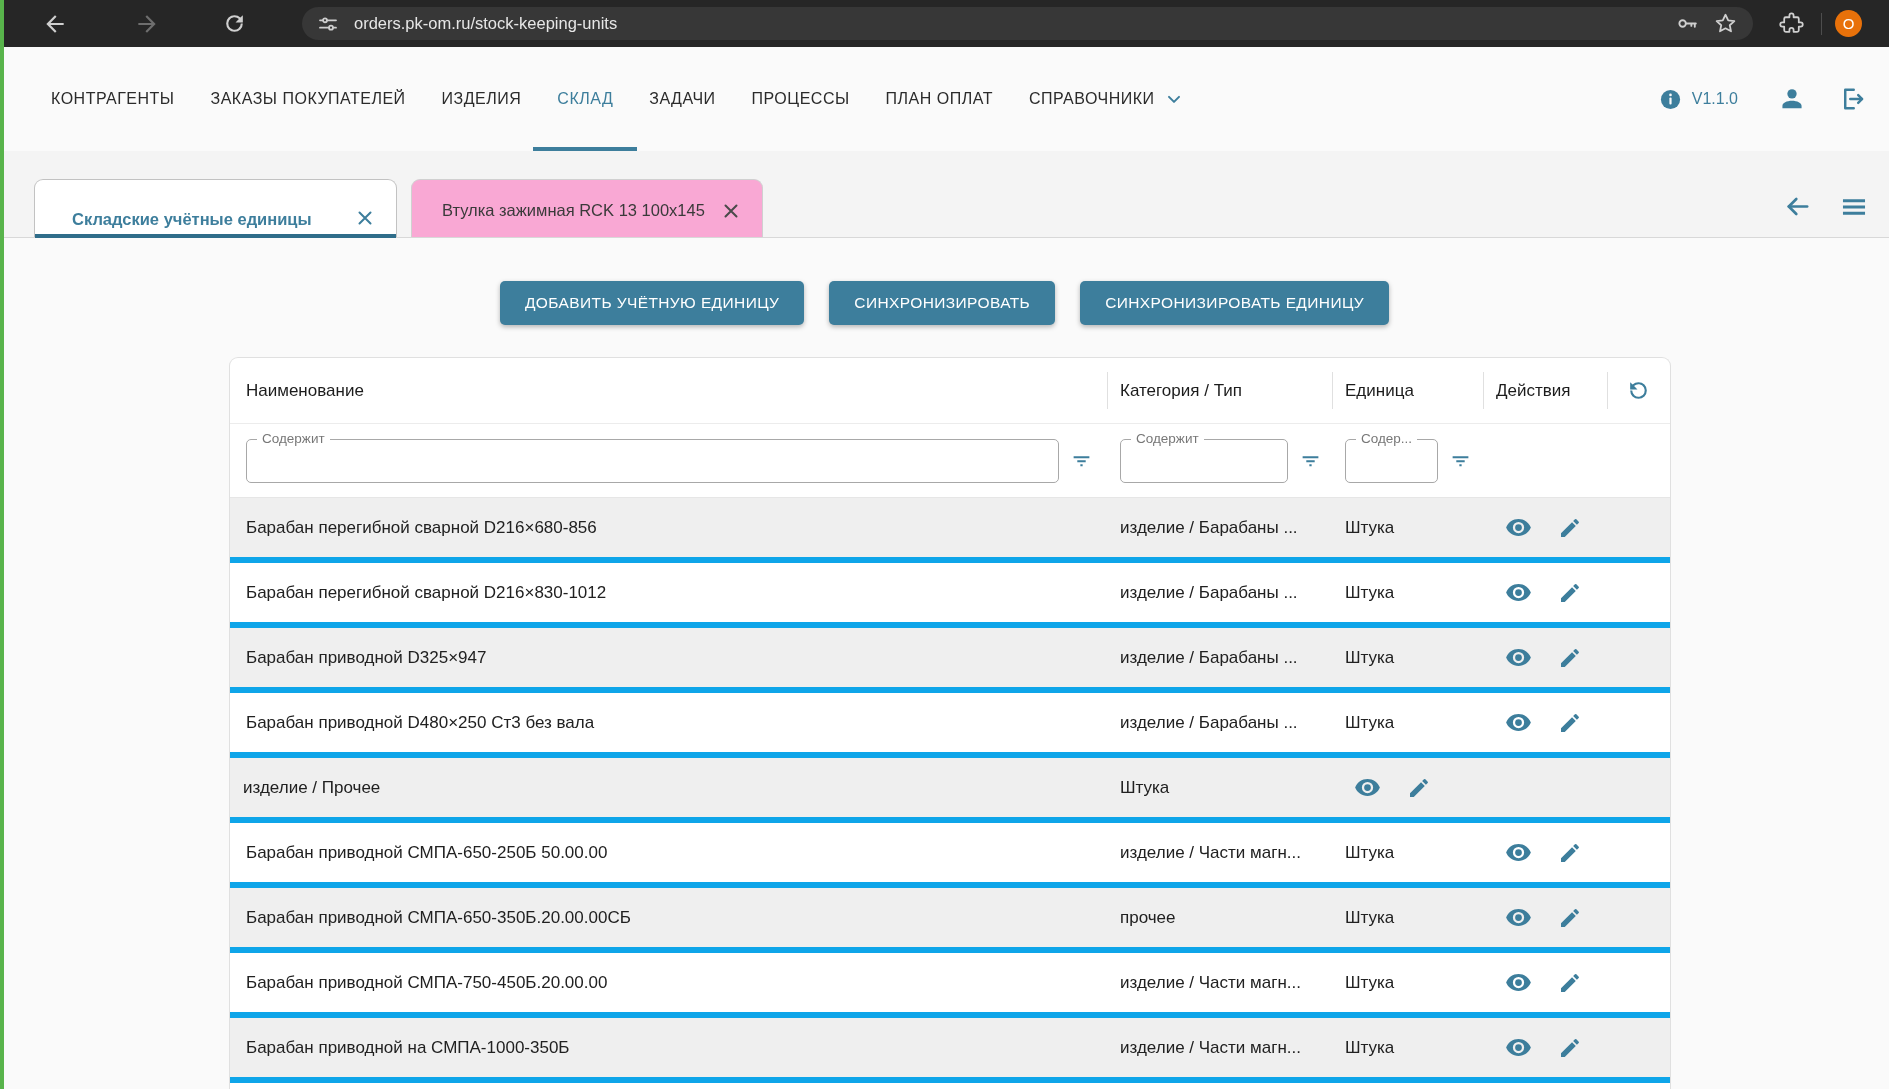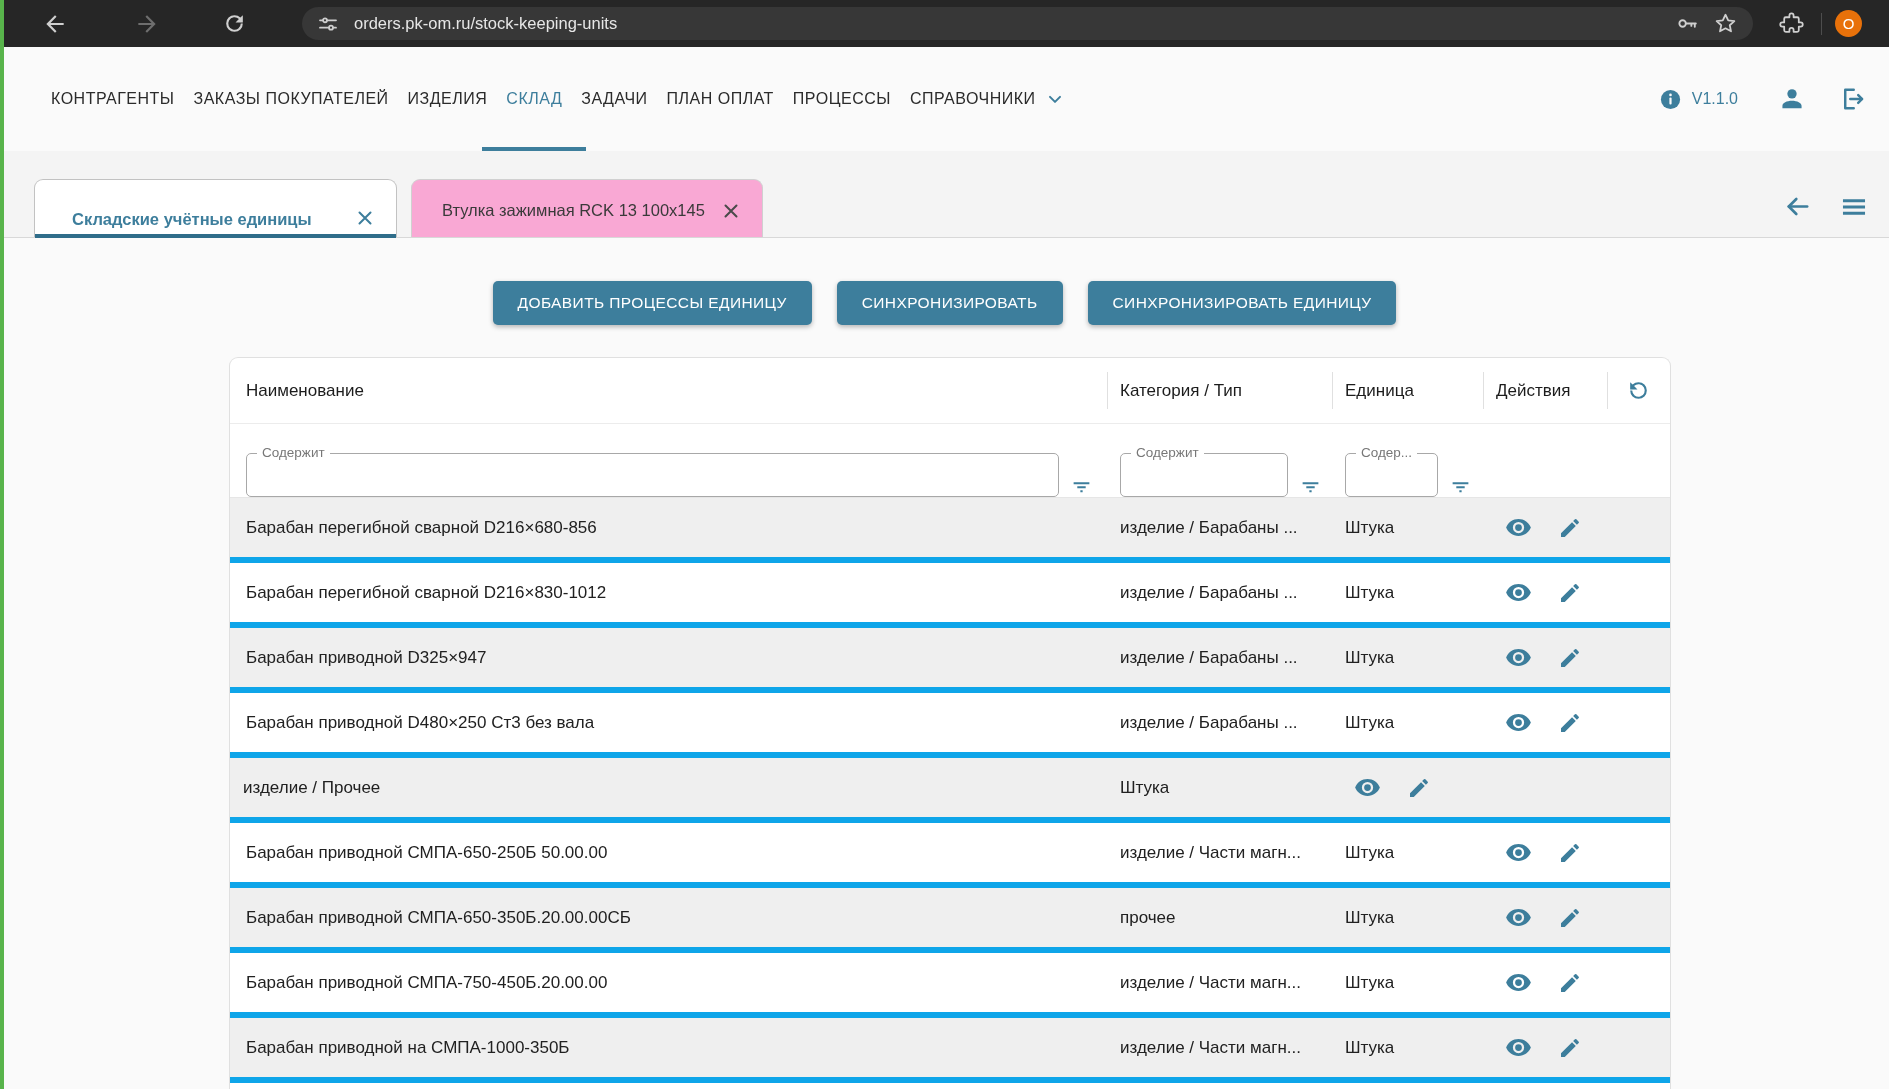--- a/index.html
+++ b/index.html
@@ -25,21 +25,21 @@
   .url-pill{height:33px;border-radius:17px;background:var(--chrome-pill);display:flex;align-items:center;
     margin-left:54px;width:1451px;padding:0 14px 0 14px;}
   .url-text{color:#e6e6e6;font-size:16.5px;margin-left:14px;white-space:nowrap;}
   .pill-spacer{flex:1;}
   .chrome-sep{width:1px;height:22px;background:#4d4d4d;margin-left:16px;flex:none;}
   .avatar{width:27px;height:27px;border-radius:50%;background:#e8710a;color:#fff;font-size:15px;
     display:flex;align-items:center;justify-content:center;margin-left:13px;flex:none;cursor:pointer;}
 
   
   .app-nav{position:absolute;top:47px;left:0;right:0;height:104px;background:#fafafa;display:flex;align-items:center;}
-  .nav-items{display:flex;height:100%;align-items:center;gap:19px;margin-left:51px;}
+  .nav-items{display:flex;height:100%;align-items:center;gap:36px;margin-left:51px;}
   .nav-item{position:relative;height:100%;display:flex;align-items:center;font-size:16px;font-weight:500;
     letter-spacing:.5px;color:#2b2b2b;cursor:pointer;white-space:nowrap;}
   .nav-item.active{color:var(--teal);}
   .nav-item.active::after{content:"";position:absolute;left:-24px;right:-24px;bottom:0;height:4px;background:var(--teal);}
   .nav-item .chev{margin-left:9px;display:flex;}
   .nav-right{margin-left:auto;display:flex;align-items:center;margin-right:23px;}
   .version{color:var(--teal);font-size:16px;margin-left:10px;}
   .nav-ic{display:flex;align-items:center;justify-content:center;cursor:pointer;}
 
   
@@ -70,21 +70,21 @@
   .table-card{position:absolute;top:357px;left:229px;width:1442px;background:#fff;
     border:1px solid #e0e0e0;border-bottom:none;border-radius:9px 9px 0 0;overflow:hidden;}
   .grid-row{display:grid;grid-template-columns:877px 225px 151px 124px 63px;align-items:center;}
   .thead{height:65px;}
   .th{font-size:17px;font-weight:500;color:#1c1c1c;height:100%;display:flex;align-items:center;
     padding-left:13px;position:relative;white-space:nowrap;}
   .th.first{padding-left:16px;}
   .th.sep::before{content:"";position:absolute;left:0;top:14px;bottom:14px;width:1px;background:#e0e0e0;}
   .th-refresh{justify-content:center;padding-left:0;color:var(--teal);}
   .tfilter{height:75px;border-top:1px solid #ececec;border-bottom:1px solid #e6e6e6;}
-  .fcell{display:flex;align-items:flex-end;padding-left:16px;height:100%;}
+  .fcell{display:flex;align-items:center;padding-left:16px;height:100%;}
   .fcell.c2,.fcell.c3{padding-left:13px;}
   .ffield{position:relative;height:44px;border:1px solid #a8a8a8;border-radius:5px;background:#fff;flex:none;}
   .ffield label{position:absolute;top:-9px;left:10px;background:#fff;padding:0 5px;font-size:13.5px;color:#777;
     white-space:nowrap;}
   .ffield input{width:100%;height:100%;border:none;outline:none;background:transparent;padding:0 10px;
     font-size:16px;font-family:inherit;}
   .f-name{width:813px;}
   .f-cat{width:168px;}
   .f-unit{width:93px;}
   .ficon{margin-left:12px;color:var(--teal);cursor:pointer;display:flex;flex:none;}
@@ -163,24 +163,24 @@
     <div class="nav-item">
         <span>ИЗДЕЛИЯ</span>
       </div>
     <div class="nav-item active">
         <span>СКЛАД</span>
       </div>
     <div class="nav-item">
         <span>ЗАДАЧИ</span>
       </div>
     <div class="nav-item">
+        <span>ПРОЦЕССЫ</span>
+      </div>
+    <div class="nav-item">
         <span>ПЛАН ОПЛАТ</span>
-      </div>
-    <div class="nav-item">
-        <span>ПРОЦЕССЫ</span>
       </div>
     <div class="nav-item">
       <span>СПРАВОЧНИКИ</span>
       <span class="chev">
         <svg width="20" height="20" viewBox="0 0 24 24" fill="none" stroke="#3d7e9c" stroke-width="2.4" stroke-linecap="round" stroke-linejoin="round">
             <path d="M6 9.5l6 6 6-6"></path>
           </svg>
       </span>
     </div>
   </div>
@@ -233,21 +233,21 @@
       </svg>
   </span>
   <span class="strip-ic strip-menu">
     <svg width="28" height="28" viewBox="0 0 24 24" fill="none" stroke="currentColor" stroke-width="2.5" stroke-linecap="square">
         <path d="M3.8 6.7h16.4M3.8 12h16.4M3.8 17.3h16.4"></path>
       </svg>
   </span>
 </div>
 
 <div class="actions-row">
-  <button class="btn">ДОБАВИТЬ ПРОЦЕССЫ ЕДИНИЦУ</button>
+  <button class="btn">ДОБАВИТЬ УЧЁТНУЮ ЕДИНИЦУ</button>
   <button class="btn">СИНХРОНИЗИРОВАТЬ</button>
   <button class="btn">СИНХРОНИЗИРОВАТЬ ЕДИНИЦУ</button>
 </div>
 
 <div class="table-card">
   <div class="grid-row thead">
     <div class="th first">Наименование</div>
     <div class="th sep">Категория / Тип</div>
     <div class="th sep">Единица</div>
     <div class="th sep">Действия</div>

